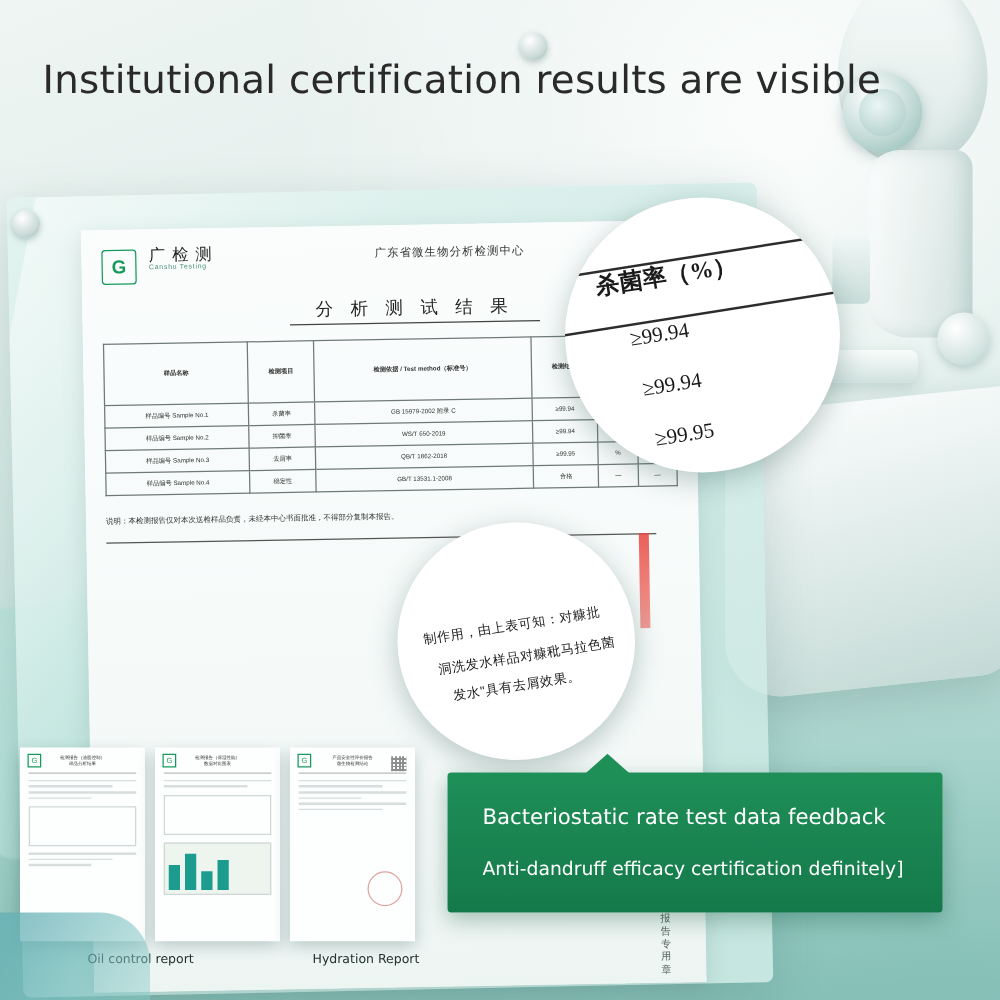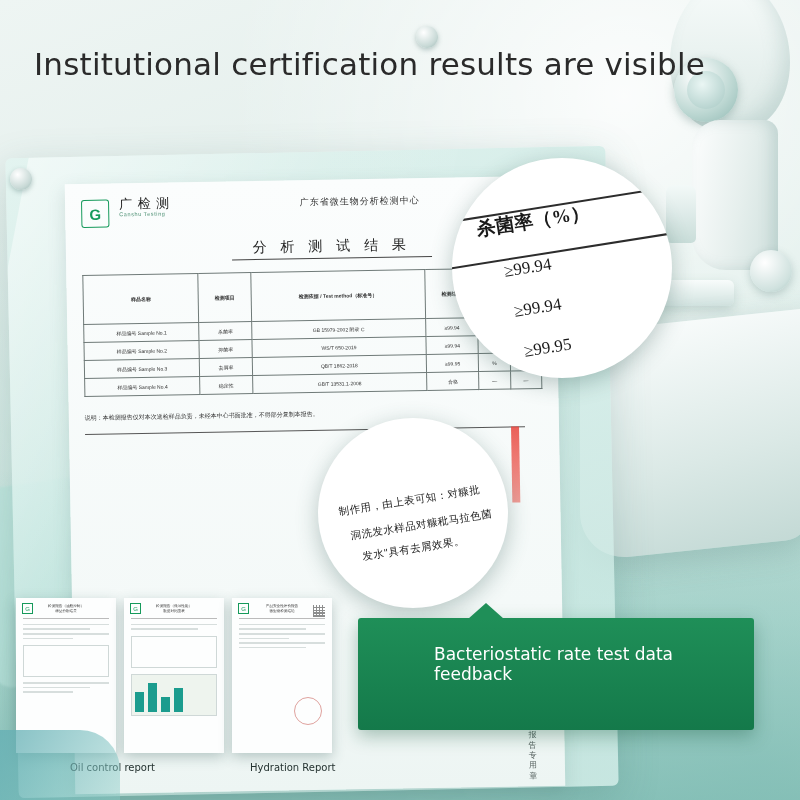--- a/index.html
+++ b/index.html
@@ -353,21 +353,20 @@
     width: 0; height: 0;
     border-left: 18px solid transparent;
     border-right: 18px solid transparent;
     border-bottom: 16px solid #1f8f58;
   }
   .banner-l1, .banner-l2 {
     position: absolute;
     left: 28px;
     color: #ffffff;
     font-family: "DejaVu Sans", sans-serif;
-    margin-left: 48px;
   }
   .banner-l1 { top: 26px; font-size: 17px; }
   .banner-l2 { top: 68px; font-size: 15px; }
 
   
   .thumbs {
     position: absolute;
     left: 16px;
     top: 598px;
     display: flex;
@@ -628,16 +627,17 @@
       <div class="th-stamp"></div>
     </div>
   </div>
 
   <div class="thumb-caption cap-oil">Oil control report</div>
   <div class="thumb-caption cap-hyd">Hydration Report</div>
 
   <div class="banner">
     <div class="notch"></div>
     <div class="banner-l1">Bacteriostatic rate test data feedback</div>
+    <div class="banner-l2">Anti-dandruff efficacy certification definitely]</div>
   </div>
 
   <div class="bottom-glass"></div>
 </div>
 
 </body></html>

